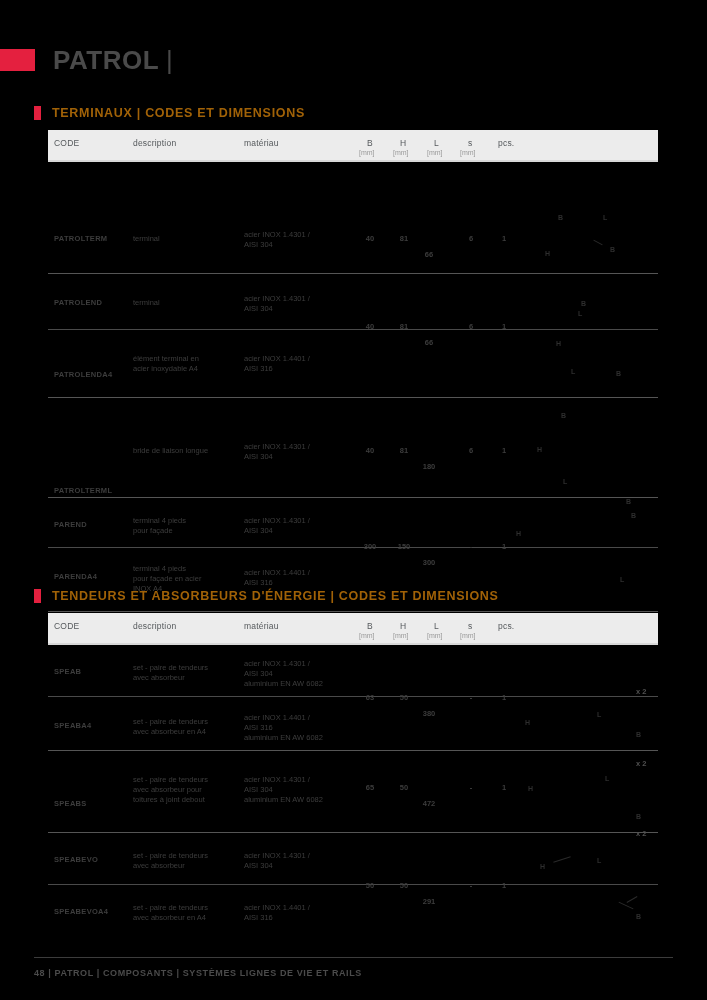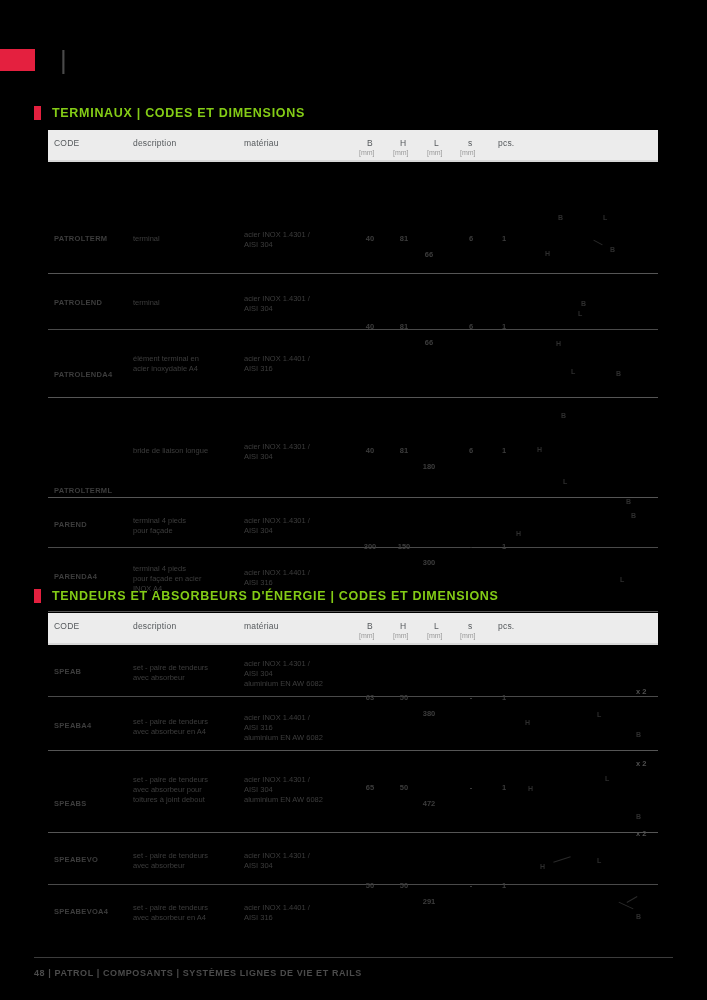--- a/index.html
+++ b/index.html
@@ -59,21 +59,21 @@
   .section-tick {
     width: 7px;
     height: 14px;
     background: #e4203f;
     margin-right: 11px;
   }
   .section-text {
     font-size: 12.5px;
     font-weight: bold;
     letter-spacing: 0.7px;
-    color: #84cc16;
+    color: #a16207;
   }
 
   
   .table {
     position: absolute;
     left: 48px;
     width: 610px;
   }
   .thead {
     background: #ececec;
@@ -176,20 +176,21 @@
     bottom: 42px;
     height: 1px;
     background: #3c3c3c;
   }
 </style>
 </head>
 <body>
 
 <div class="title-row">
   <div class="title-bar"></div>
+  <span class="title-main">PATROL</span>
   <span class="title-sep">|</span>
 </div>
 
 <div class="section-head" style="top:106px;">
   <div class="section-tick"></div>
   <span class="section-text">TERMINAUX | CODES ET DIMENSIONS</span>
 </div>
 
 <div class="table" style="top:130px;">
 

